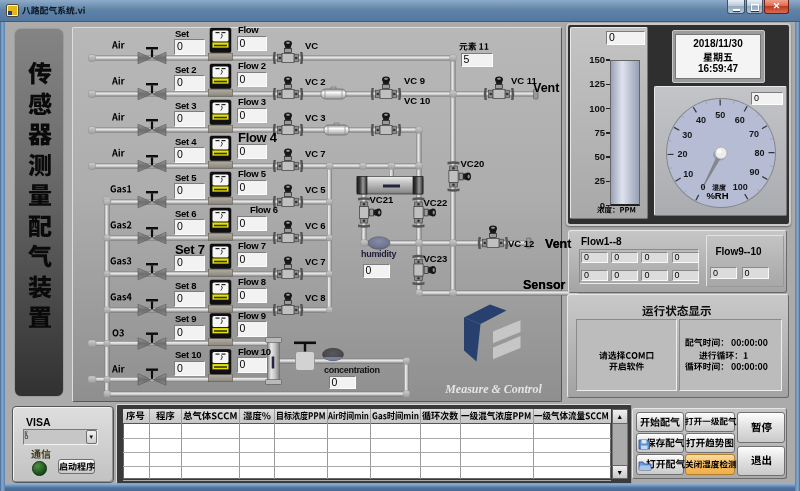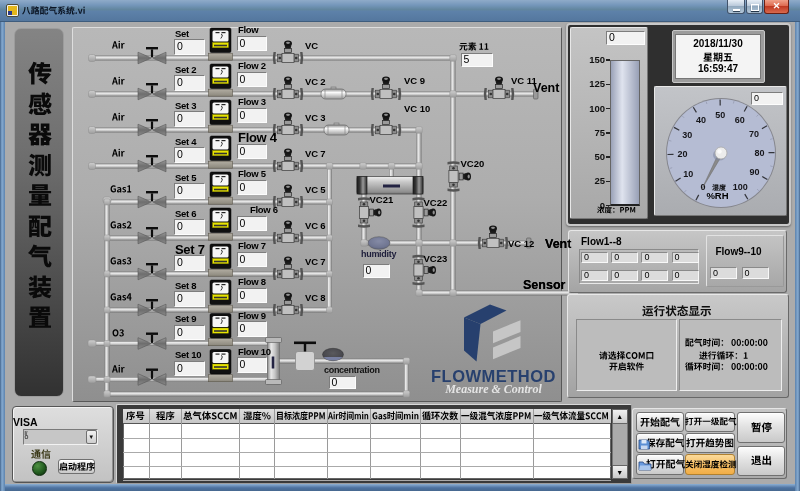--- a/index.html
+++ b/index.html
@@ -597,39 +597,38 @@
     <div class="ab" style="left:236.5px;top:357.0px;width:30px;height:15.5px;background:#f2f2f2;border-top:1.5px solid #7d7d7d;border-left:1.5px solid #7d7d7d;border-bottom:1.5px solid #fdfdfd;border-right:1.5px solid #fdfdfd;font-size:10.5px;color:#000;line-height:12.5px;padding-left:2px;font-weight:normal;">0</div>
     <div class="ab nowrap" style="left:305px;top:39.5px;font-size:9.5px;font-weight:bold;color:#000;line-height:11.5px;letter-spacing:-0.2px;">VC</div>
     <div class="ab nowrap" style="left:305px;top:75.5px;font-size:9.5px;font-weight:bold;color:#000;line-height:11.5px;letter-spacing:-0.2px;">VC 2</div>
     <div class="ab nowrap" style="left:305px;top:111.5px;font-size:9.5px;font-weight:bold;color:#000;line-height:11.5px;letter-spacing:-0.2px;">VC 3</div>
     <div class="ab nowrap" style="left:305px;top:147.5px;font-size:9.5px;font-weight:bold;color:#000;line-height:11.5px;letter-spacing:-0.2px;">VC 7</div>
     <div class="ab nowrap" style="left:305px;top:183.5px;font-size:9.5px;font-weight:bold;color:#000;line-height:11.5px;letter-spacing:-0.2px;">VC 5</div>
     <div class="ab nowrap" style="left:305px;top:219.5px;font-size:9.5px;font-weight:bold;color:#000;line-height:11.5px;letter-spacing:-0.2px;">VC 6</div>
     <div class="ab nowrap" style="left:305px;top:255.5px;font-size:9.5px;font-weight:bold;color:#000;line-height:11.5px;letter-spacing:-0.2px;">VC 7</div>
     <div class="ab nowrap" style="left:305px;top:291.5px;font-size:9.5px;font-weight:bold;color:#000;line-height:11.5px;letter-spacing:-0.2px;">VC 8</div>
     <div class="ab nowrap" style="left:404px;top:74.5px;font-size:9.5px;font-weight:bold;color:#000;line-height:11.5px;">VC 9</div>
-    <div class="ab nowrap" style="left:404px;top:103px;font-size:9.5px;font-weight:bold;color:#000;line-height:11.5px;">VC 10</div>
+    <div class="ab nowrap" style="left:404px;top:95px;font-size:9.5px;font-weight:bold;color:#000;line-height:11.5px;">VC 10</div>
     <div class="ab nowrap" style="left:511px;top:75.0px;font-size:9.5px;font-weight:bold;color:#000;line-height:11.5px;">VC 11</div>
     <div class="ab nowrap" style="left:508px;top:237.5px;font-size:9.5px;font-weight:bold;color:#000;line-height:11.5px;">VC 12</div>
     <div class="ab nowrap" style="left:460.5px;top:157.5px;font-size:9.5px;font-weight:bold;color:#000;line-height:11.5px;">VC20</div>
     <div class="ab nowrap" style="left:369.5px;top:193.5px;font-size:9.5px;font-weight:bold;color:#000;line-height:11.5px;">VC21</div>
     <div class="ab nowrap" style="left:423.5px;top:196.5px;font-size:9.5px;font-weight:bold;color:#000;line-height:11.5px;">VC22</div>
     <div class="ab nowrap" style="left:423.5px;top:252.5px;font-size:9.5px;font-weight:bold;color:#000;line-height:11.5px;">VC23</div>
     <div class="ab nowrap" style="left:533px;top:81.0px;font-size:12.5px;font-weight:bold;color:#000;line-height:14.5px;">Vent</div>
     <div class="ab nowrap" style="left:545px;top:237.0px;font-size:12.5px;font-weight:bold;color:#000;line-height:14.5px;">Vent</div>
     <div class="ab nowrap" style="left:523px;top:277.5px;font-size:12.5px;font-weight:bold;color:#000;line-height:14.5px;">Sensor</div>
     <svg class="ab" style="left:458.5px;top:42.3px" width="32" height="10">
       <path d="M1.3 0.9V1.9H7.6V0.9ZM0.5 3.3V4.3H2.5C2.4 5.8 2.1 7.0 0.3 7.7C0.5 7.8 0.8 8.2 0.9 8.5C3.0 7.6 3.4 6.1 3.6 4.3H4.9V7.0C4.9 8.0 5.2 8.4 6.2 8.4C6.4 8.4 7.0 8.4 7.3 8.4C8.2 8.4 8.4 7.9 8.5 6.3C8.2 6.3 7.8 6.1 7.6 5.9C7.5 7.2 7.5 7.4 7.2 7.4C7.0 7.4 6.5 7.4 6.4 7.4C6.1 7.4 6.0 7.3 6.0 7.0V4.3H8.4V3.3ZM14.3 7.2C15.0 7.5 16.0 8.1 16.4 8.5L17.2 7.8C16.7 7.5 15.8 6.9 15.1 6.6ZM11.1 6.6C10.7 7.1 9.8 7.5 9.1 7.7C9.3 7.9 9.7 8.2 9.8 8.4C10.6 8.1 11.5 7.6 12.1 7.0ZM10.4 5.2C10.6 5.2 10.9 5.1 12.3 5.1C11.7 5.3 11.1 5.5 10.9 5.6C10.3 5.8 9.9 5.9 9.6 5.9C9.6 6.1 9.8 6.6 9.8 6.7C10.1 6.6 10.5 6.6 12.9 6.5V7.4C12.9 7.5 12.8 7.6 12.7 7.6C12.5 7.6 12.0 7.6 11.5 7.6C11.7 7.8 11.9 8.2 11.9 8.5C12.6 8.5 13.0 8.5 13.4 8.4C13.8 8.2 13.9 8.0 13.9 7.5V6.4L15.9 6.3C16.1 6.5 16.3 6.7 16.4 6.8L17.2 6.3C16.9 5.9 16.1 5.3 15.5 4.9L14.7 5.4L15.1 5.6L12.6 5.7C13.7 5.4 14.8 4.9 15.8 4.4L15.1 3.8C14.8 4.0 14.4 4.1 14.0 4.3L12.3 4.4C12.6 4.3 13.0 4.1 13.3 3.9L13.1 3.7H17.3V2.9H13.7V2.6H16.4V1.8H13.7V1.5H16.8V0.7H13.7V0.3H12.6V0.7H9.6V1.5H12.6V1.8H10.0V2.6H12.6V2.9H9.2V3.7H11.9C11.4 4.0 11.0 4.2 10.8 4.2C10.5 4.3 10.3 4.4 10.1 4.4C10.2 4.6 10.3 5.1 10.4 5.2ZM20.3 7.7H24.2V6.7H23.0V1.2H22.1C21.6 1.5 21.2 1.7 20.5 1.8V2.6H21.7V6.7H20.3ZM25.5 7.7H29.4V6.7H28.2V1.2H27.2C26.8 1.5 26.4 1.7 25.7 1.8V2.6H26.9V6.7H25.5Z" fill="#000"></path>
     </svg>
     <div class="ab" style="left:460.5px;top:52.5px;width:32.5px;height:14.5px;background:#f2f2f2;border-top:1.5px solid #7d7d7d;border-left:1.5px solid #7d7d7d;border-bottom:1.5px solid #fdfdfd;border-right:1.5px solid #fdfdfd;font-size:10.5px;color:#000;line-height:11.5px;padding-left:2px;font-weight:normal;">5</div>
     <div class="ab nowrap" style="left:361px;top:248.5px;font-size:9px;font-weight:bold;color:#1d1d3a;line-height:11px;letter-spacing:-0.3px;">humidity</div>
     <div class="ab" style="left:362.5px;top:263.5px;width:27px;height:14px;background:#f2f2f2;border-top:1.5px solid #7d7d7d;border-left:1.5px solid #7d7d7d;border-bottom:1.5px solid #fdfdfd;border-right:1.5px solid #fdfdfd;font-size:10.5px;color:#000;line-height:11px;padding-left:2px;font-weight:normal;">0</div>
     <div class="ab nowrap" style="left:324px;top:364.5px;font-size:9px;font-weight:bold;color:#111;line-height:11px;letter-spacing:-0.3px;">concentration</div>
     <div class="ab" style="left:328.5px;top:376px;width:27.5px;height:13px;background:#f2f2f2;border-top:1.5px solid #7d7d7d;border-left:1.5px solid #7d7d7d;border-bottom:1.5px solid #fdfdfd;border-right:1.5px solid #fdfdfd;font-size:10.5px;color:#000;line-height:10px;padding-left:2px;font-weight:normal;">0</div>
-    <div class="ab nowrap" style="left:493.5px;top:366.5px;transform:translateX(-50%);font-size:16.5px;font-weight:bold;color:#27406e;line-height:18.5px;letter-spacing:0.5px;">FLOWMETHOD</div>
     <div class="ab nowrap" style="left:493.5px;top:381.5px;transform:translateX(-50%);font-family:'Liberation Serif',serif;font-size:12px;font-weight:bold;font-style:italic;color:#e4e4e4;">Measure &amp; Control</div>
     <div class="ab" style="left:566px;top:23px;width:225px;height:203px;background:#2f2f2f;border:2px solid #c9c9c9;border-radius:4px;box-shadow:0 1px 2px #666;"></div>
     <div class="ab" style="left:570px;top:26.5px;width:78px;height:192px;background:linear-gradient(180deg,#c4c4c4,#a8a8a8);border:1px solid #777;border-top-color:#e8e8e8;border-left-color:#e8e8e8;border-radius:2px;"></div>
     <div class="ab" style="left:606px;top:30.5px;width:38.5px;height:14.5px;background:#f2f2f2;border-top:1.5px solid #7d7d7d;border-left:1.5px solid #7d7d7d;border-bottom:1.5px solid #fdfdfd;border-right:1.5px solid #fdfdfd;font-size:10.5px;color:#000;line-height:11.5px;padding-left:2px;font-weight:normal;">0</div>
     <div class="ab" style="left:610px;top:60px;width:29.5px;height:145.5px;background:linear-gradient(90deg,#9aa2b8,#dfe3ee 40%,#98a0b6);border:1px solid #666;border-bottom:2px solid #222;"></div>
     <div class="ab nowrap" style="left:605px;top:54.0px;transform:translateX(-100%);font-size:9.5px;font-weight:bold;color:#111;line-height:11.5px;">150</div>
     <div class="ab" style="left:606px;top:59.3px;width:4px;height:1.6px;background:#222;"></div>
     <div class="ab nowrap" style="left:605px;top:78.25px;transform:translateX(-100%);font-size:9.5px;font-weight:bold;color:#111;line-height:11.5px;">125</div>
     <div class="ab" style="left:606px;top:83.55px;width:4px;height:1.6px;background:#222;"></div>
     <div class="ab nowrap" style="left:605px;top:102.5px;transform:translateX(-100%);font-size:9.5px;font-weight:bold;color:#111;line-height:11.5px;">100</div>
@@ -772,21 +771,21 @@
       <rect x="3.5" y="3" width="5" height="3.5" fill="#dce8f8"></rect>
       <rect x="3" y="8.5" width="6.5" height="3.5" fill="#c8d8f0"></rect>
     </svg>
     <svg class="ab" style="left:637.5px;top:459px" width="14" height="12">
       <path d="M1,3 L5,3 L6.5,5 L13,5 L13,11 L1,11 Z" fill="#6a9ade" stroke="#2a4a80" stroke-width="0.8"></path>
       <path d="M2,6.5 L12,6.5 L13,11 L1,11 Z" fill="#aac6ec"></path>
     </svg>
     <div class="ab nowrap" style="left:545px;top:237.0px;font-size:12.5px;font-weight:bold;color:#000;line-height:14.5px;">Vent</div>
     <div class="ab nowrap" style="left:523px;top:277.5px;font-size:12.5px;font-weight:bold;color:#000;line-height:14.5px;">Sensor</div>
     <div class="ab" style="left:12px;top:405.5px;width:102px;height:77px;background:linear-gradient(180deg,#dedede,#c2c2c2);border:1px solid #555;border-radius:4px;box-shadow:inset 1px 1px 0 #f4f4f4, inset -1px -1px 0 #909090;"></div>
-    <div class="ab nowrap" style="left:13px;top:416.0px;font-size:10.5px;font-weight:bold;color:#000;line-height:12.5px;text-align:right;">VISA</div>
+    <div class="ab nowrap" style="left:26px;top:416.0px;font-size:10.5px;font-weight:bold;color:#000;line-height:12.5px;text-align:right;">VISA</div>
     <div class="ab" style="left:23px;top:429px;width:75px;height:15.5px;background:#c6c6c6;border:1px solid #7a7a7a;border-bottom-color:#f2f2f2;border-right-color:#f2f2f2;"></div>
     <div class="ab" style="left:24.5px;top:430.5px;width:7px;height:12px;font-size:5px;line-height:4px;color:#333;font-weight:bold">I/<br>O</div>
     <div class="ab" style="left:85.5px;top:430px;width:11.5px;height:13.5px;background:linear-gradient(180deg,#f2f2f2,#cfcfcf);border:1px solid #707070;border-radius:2px;font-size:6px;text-align:center;line-height:13px;color:#111;">▼</div>
     <svg class="ab" style="left:31.0px;top:448.7px" width="22" height="12">
       <path d="M0.5 1.4C1.1 1.9 1.9 2.6 2.2 3.1L3.1 2.3C2.7 1.8 1.9 1.1 1.3 0.7ZM2.7 4.1H0.3V5.2H1.6V7.6C1.2 7.8 0.7 8.2 0.2 8.6L1.0 9.7C1.4 9.0 1.9 8.4 2.2 8.4C2.4 8.4 2.8 8.8 3.1 9.0C3.9 9.4 4.7 9.5 5.9 9.5C7.0 9.5 8.7 9.4 9.4 9.4C9.5 9.1 9.6 8.5 9.8 8.2C8.7 8.4 7.0 8.5 6.0 8.5C4.9 8.5 4.0 8.4 3.3 8.0C3.1 7.9 2.9 7.8 2.7 7.7ZM3.7 0.6V1.5H7.3C7.0 1.7 6.7 1.9 6.5 2.1C6.0 1.9 5.5 1.7 5.1 1.6L4.4 2.2C4.8 2.4 5.3 2.6 5.8 2.8H3.6V8.0H4.7V6.5H5.9V8.0H7.0V6.5H8.1V6.9C8.1 7.1 8.1 7.1 8.0 7.1C7.9 7.1 7.5 7.1 7.2 7.1C7.3 7.3 7.5 7.7 7.5 8.0C8.1 8.0 8.6 8.0 8.9 7.9C9.2 7.7 9.3 7.5 9.3 7.0V2.8H7.9L8.0 2.8L7.4 2.5C8.1 2.1 8.8 1.6 9.2 1.1L8.5 0.6L8.3 0.6ZM8.1 3.7V4.2H7.0V3.7ZM4.7 5.1H5.9V5.6H4.7ZM4.7 4.2V3.7H5.9V4.2ZM8.1 5.1V5.6H7.0V5.1ZM13.8 3.4V4.3H18.9V3.4ZM13.8 4.8V5.8H18.9V4.8ZM13.7 6.3V9.7H14.7V9.4H17.9V9.7H19.0V6.3ZM14.7 8.4V7.3H17.9V8.4ZM15.4 0.7C15.6 1.0 15.9 1.5 16.0 1.9H13.1V2.8H19.6V1.9H16.6L17.1 1.6C17.0 1.3 16.7 0.7 16.4 0.3ZM12.3 0.3C11.9 1.8 11.1 3.2 10.2 4.1C10.4 4.4 10.8 5.0 10.8 5.3C11.1 5.0 11.3 4.7 11.6 4.3V9.7H12.7V2.4C13.0 1.9 13.2 1.3 13.4 0.7Z" fill="#3a3817"></path>
     </svg>
     <div class="ab" style="left:31.5px;top:460.5px;width:15px;height:15px;border-radius:50%;background:radial-gradient(circle at 35% 30%,#4f9143,#235c20 55%,#0b280b);border:1px solid #0c2a0c;"></div>
     <div class="ab" style="left:57.5px;top:458.5px;width:37.5px;height:15.5px;background:linear-gradient(180deg,#fdfdfd,#e3e3e3 45%,#c9c9c9);border:1px solid #707070;border-radius:3px;box-shadow:inset 0 1px 0 #fff;"></div>
     <svg class="ab" style="left:58.5px;top:461.6px" width="38" height="11">
       <path d="M2.6 5.0V8.6H3.7V8.2H7.1V8.6H8.2V5.0ZM3.7 7.2V6.0H7.1V7.2ZM3.8 0.5C3.9 0.8 4.0 1.2 4.2 1.5H1.3V3.8C1.3 5.1 1.2 6.8 0.3 8.0C0.5 8.1 1.0 8.6 1.1 8.8C2.1 7.6 2.4 5.8 2.4 4.4H8.0V1.5H5.4C5.3 1.2 5.0 0.6 4.8 0.3ZM2.4 2.5H6.9V3.4H2.4ZM9.7 1.0V1.9H13.3V1.0ZM9.8 7.7 9.8 7.7V7.7C10.1 7.6 10.5 7.5 12.7 6.9L12.8 7.3L13.7 7.0C13.5 7.3 13.3 7.6 13.0 7.9C13.3 8.1 13.6 8.5 13.8 8.7C15.1 7.4 15.4 5.5 15.6 3.3H16.5C16.4 6.1 16.3 7.2 16.1 7.4C16.0 7.6 15.9 7.6 15.8 7.6C15.6 7.6 15.2 7.6 14.8 7.6C15.0 7.8 15.1 8.3 15.1 8.6C15.6 8.6 16.0 8.6 16.3 8.6C16.6 8.5 16.8 8.4 17.1 8.1C17.4 7.7 17.5 6.4 17.6 2.7C17.6 2.6 17.6 2.2 17.6 2.2H15.6L15.6 0.4H14.6L14.5 2.2H13.5V3.3H14.5C14.4 4.7 14.3 5.9 13.7 6.9C13.6 6.3 13.2 5.3 12.9 4.6L12.0 4.9C12.2 5.2 12.3 5.6 12.4 6.0L10.9 6.3C11.2 5.6 11.5 4.8 11.7 4.0H13.4V3.1H9.4V4.0H10.5C10.3 5.0 10.0 5.9 9.9 6.2C9.8 6.5 9.6 6.7 9.5 6.8C9.6 7.0 9.8 7.5 9.8 7.7ZM23.1 1.5H25.2V2.8H23.1ZM22.1 0.6V3.7H26.3V0.6ZM22.1 5.9V6.8H23.6V7.6H21.5V8.5H26.7V7.6H24.7V6.8H26.3V5.9H24.7V5.1H26.5V4.2H21.8V5.1H23.6V5.9ZM21.1 0.4C20.4 0.7 19.3 0.9 18.3 1.1C18.4 1.3 18.5 1.7 18.6 1.9C18.9 1.9 19.3 1.8 19.7 1.8V2.8H18.4V3.8H19.5C19.2 4.7 18.7 5.7 18.2 6.2C18.4 6.5 18.6 7.0 18.7 7.3C19.0 6.8 19.4 6.2 19.7 5.5V8.7H20.7V5.2C20.9 5.5 21.1 5.9 21.2 6.1L21.9 5.3C21.7 5.1 21.0 4.3 20.7 4.1V3.8H21.7V2.8H20.7V1.5C21.1 1.4 21.5 1.3 21.8 1.2ZM30.3 4.3C30.8 4.5 31.3 4.7 31.7 4.9H29.3V5.8H31.7V7.6C31.7 7.7 31.7 7.8 31.5 7.8C31.3 7.8 30.7 7.8 30.1 7.7C30.3 8.0 30.5 8.4 30.5 8.7C31.3 8.7 31.9 8.7 32.3 8.6C32.7 8.4 32.8 8.2 32.8 7.6V5.8H34.1C33.9 6.2 33.7 6.5 33.6 6.7L34.4 7.1C34.8 6.6 35.3 5.8 35.6 5.2L34.8 4.9L34.7 4.9H33.4L33.5 4.9L33.0 4.6C33.8 4.2 34.4 3.6 34.9 3.1L34.2 2.6L34.0 2.6H29.7V3.5H33.1C32.8 3.7 32.5 4.0 32.2 4.2C31.8 4.0 31.3 3.8 31.0 3.7ZM31.1 0.5 31.4 1.2H28.0V3.7C28.0 5.0 27.9 6.9 27.2 8.2C27.4 8.3 27.9 8.6 28.1 8.8C28.9 7.4 29.0 5.1 29.0 3.7V2.2H35.6V1.2H32.7C32.5 0.9 32.4 0.5 32.2 0.2Z" fill="#000"></path>

